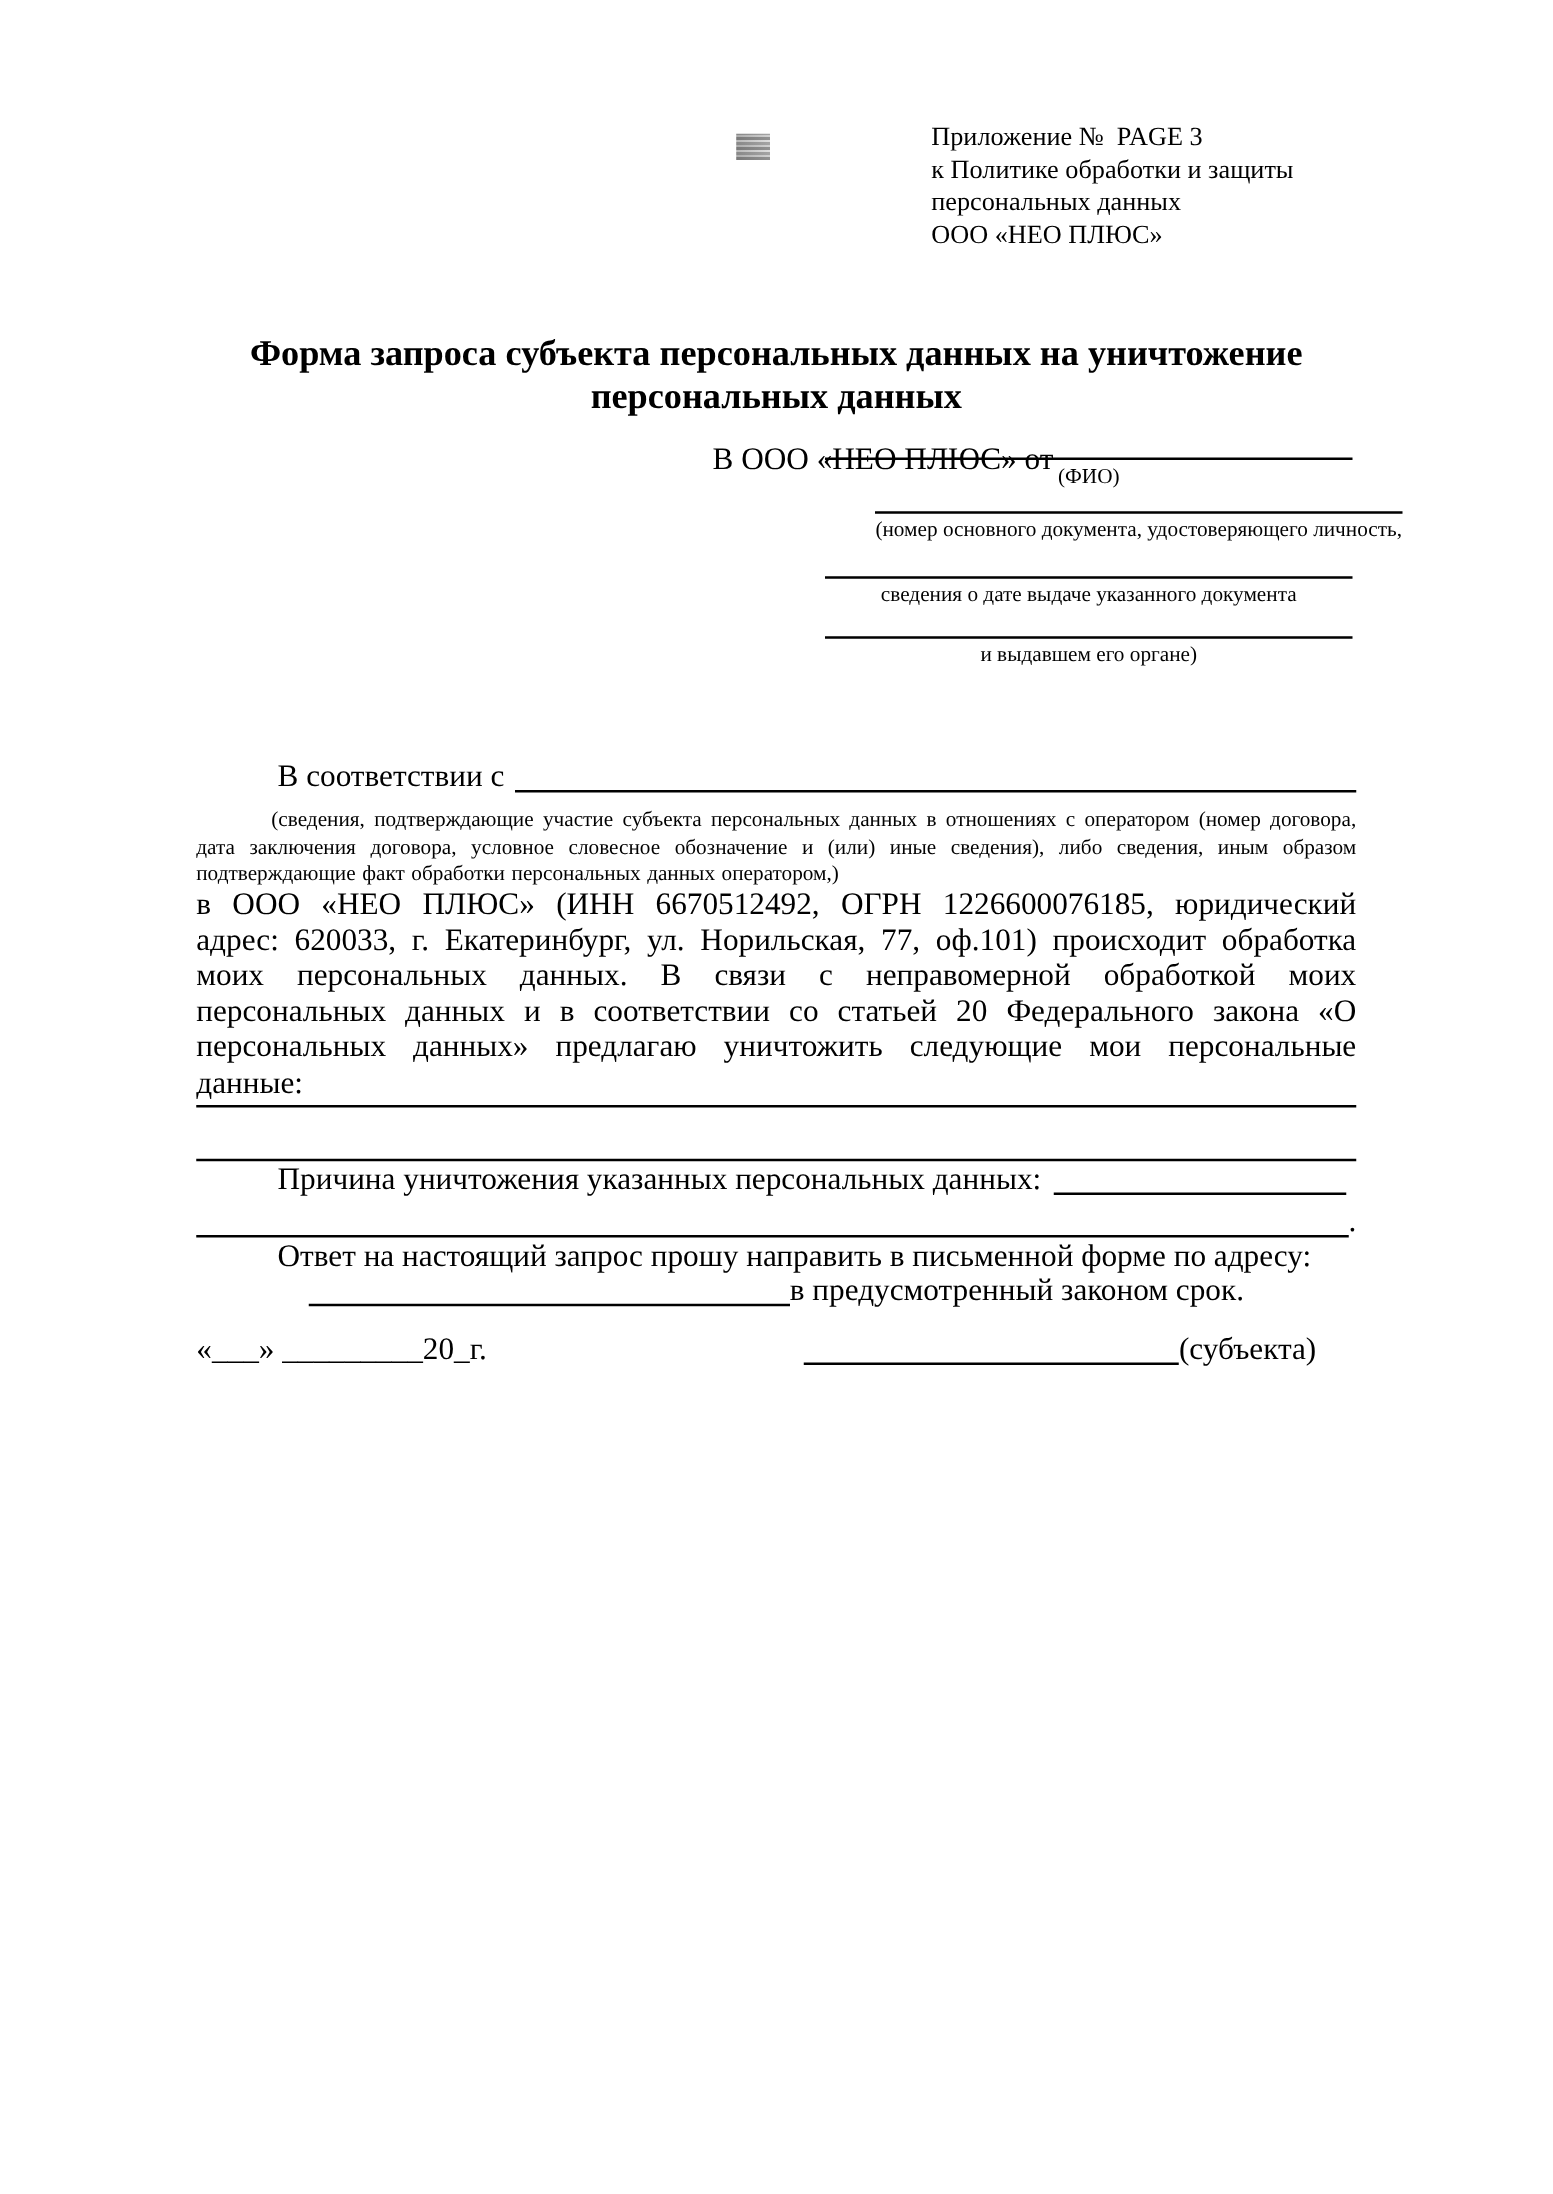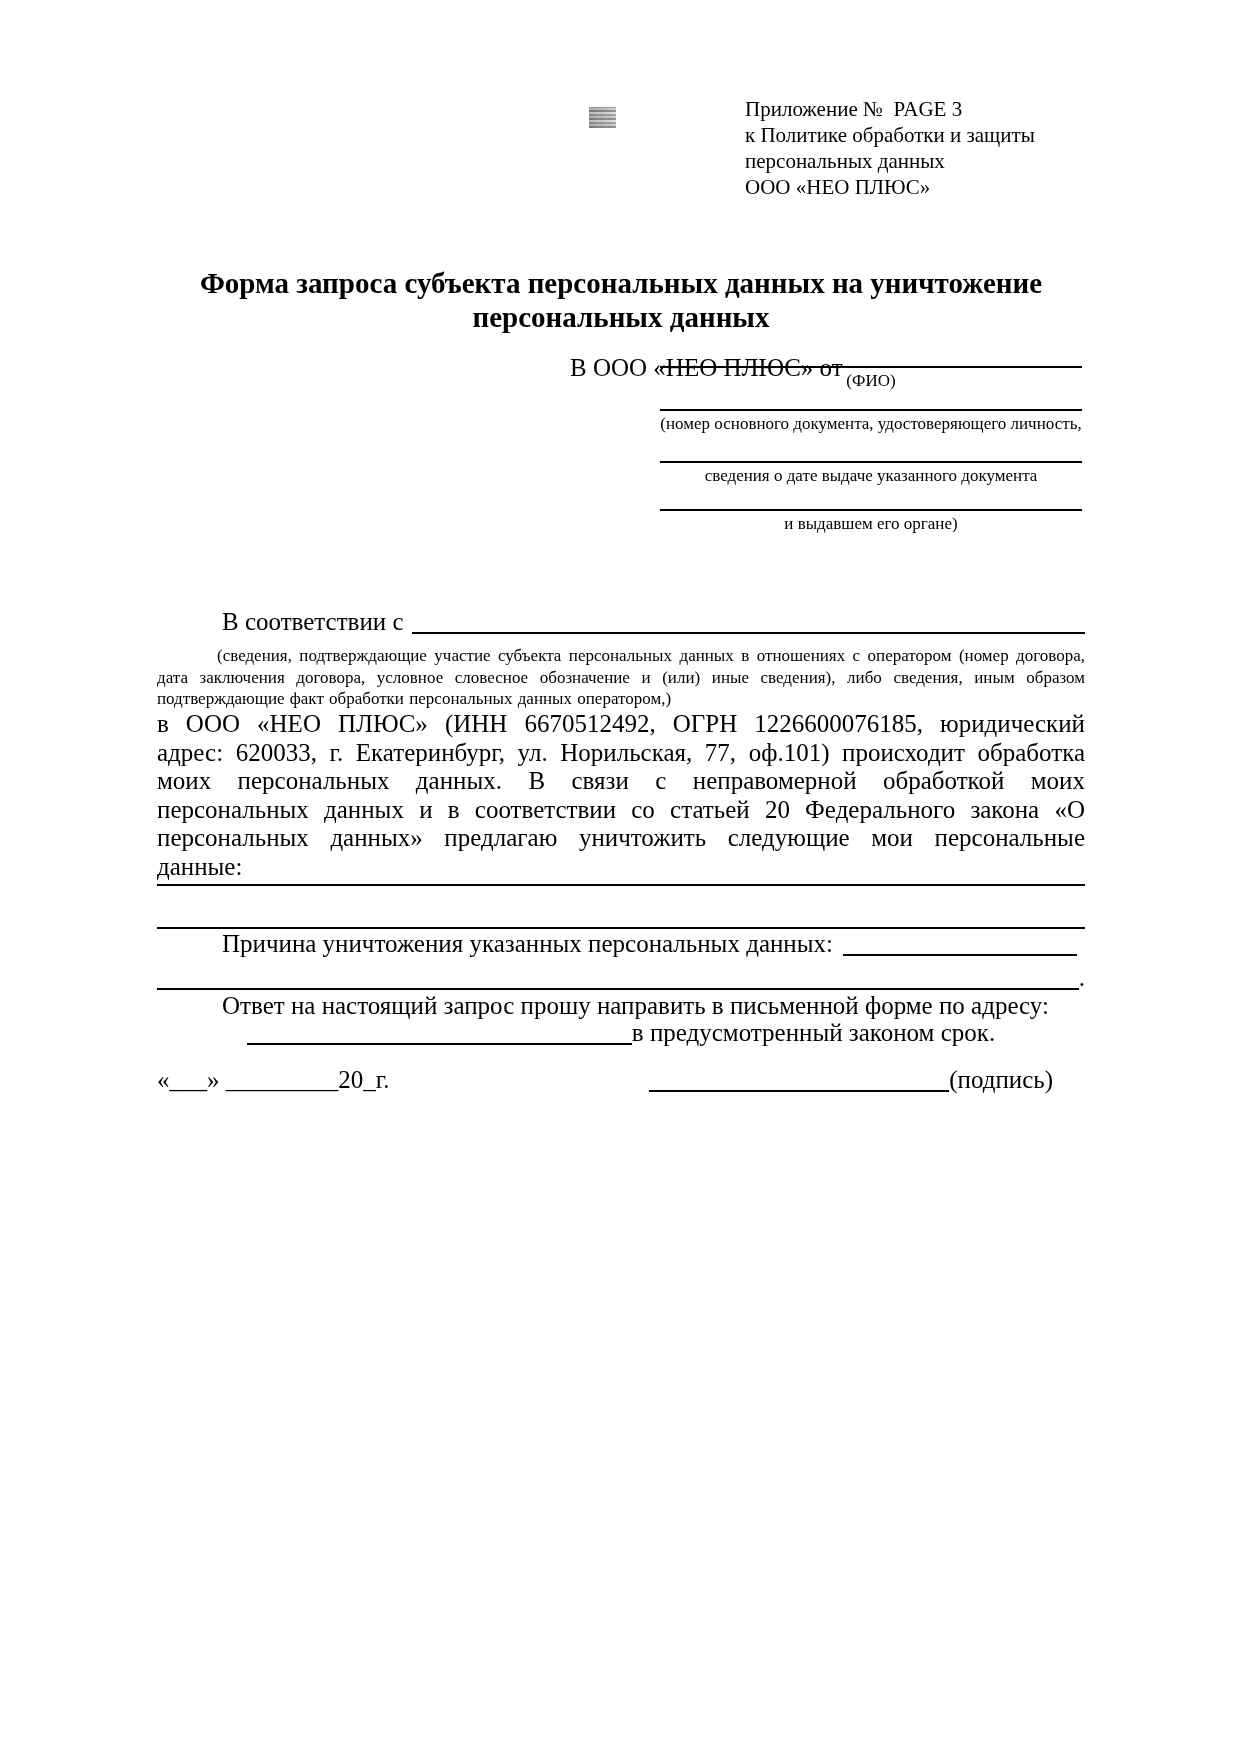--- a/index.html
+++ b/index.html
@@ -37,21 +37,21 @@
   .addressee {
     position:absolute; left:570px; top:338px;
     font-size:25px; line-height:28px;margin-top:16px;
   }
 
   
   .field { position:absolute; left:660px; width:422px; }
   .field .rule { border-top:2px solid #000; height:0; }
   .field .cap  { font-size:17px; line-height:20px; text-align:center; padding-top:3px; white-space:nowrap; }
   .f1 { top:366px; }
-  .f2 { top:409px; }
+  .f2 { top:409px;margin-left:40px; }
   .f3 { top:461px; }
   .f4 { top:509px; }
 
   
   .row { position:absolute; left:157px; width:928px; display:flex; align-items:stretch; font-size:25px; line-height:28px; }
   .row .txt { white-space:nowrap; }
   .row .blank { flex:1; border-bottom:2px solid #000; margin-bottom:2px; }
   .row .blank.fixed { flex:0 0 auto; }
   .indent { padding-left:65px; }
 
@@ -156,17 +156,17 @@
   </div>
   <div class="row response2">
     <span class="blank fixed"></span>
     <span class="txt">в предусмотренный законом срок.</span>
   </div>
 
   <div class="row datesig">
     <span class="left">«___» _________20_г.</span>
     <span class="right">
       <span class="blank"></span>
-      <span class="txt">(подпись)</span>
+      <span class="txt">(субъекта)</span>
     </span>
   </div>
 
 </div>
 
 </body></html>

